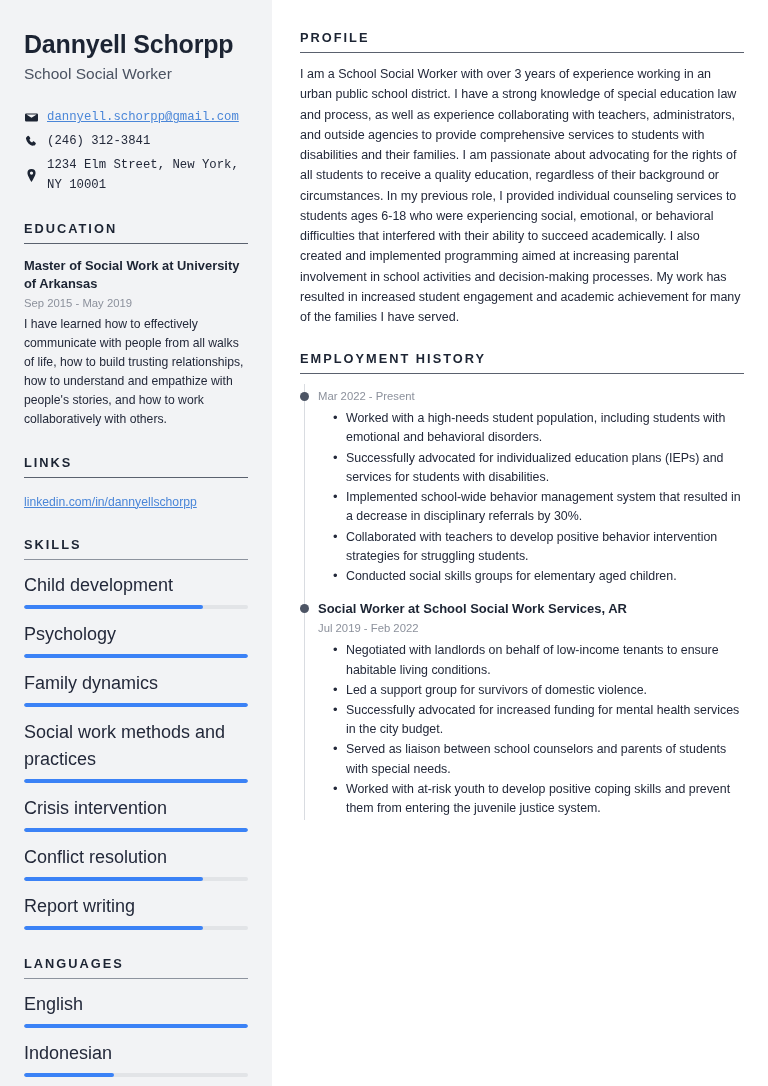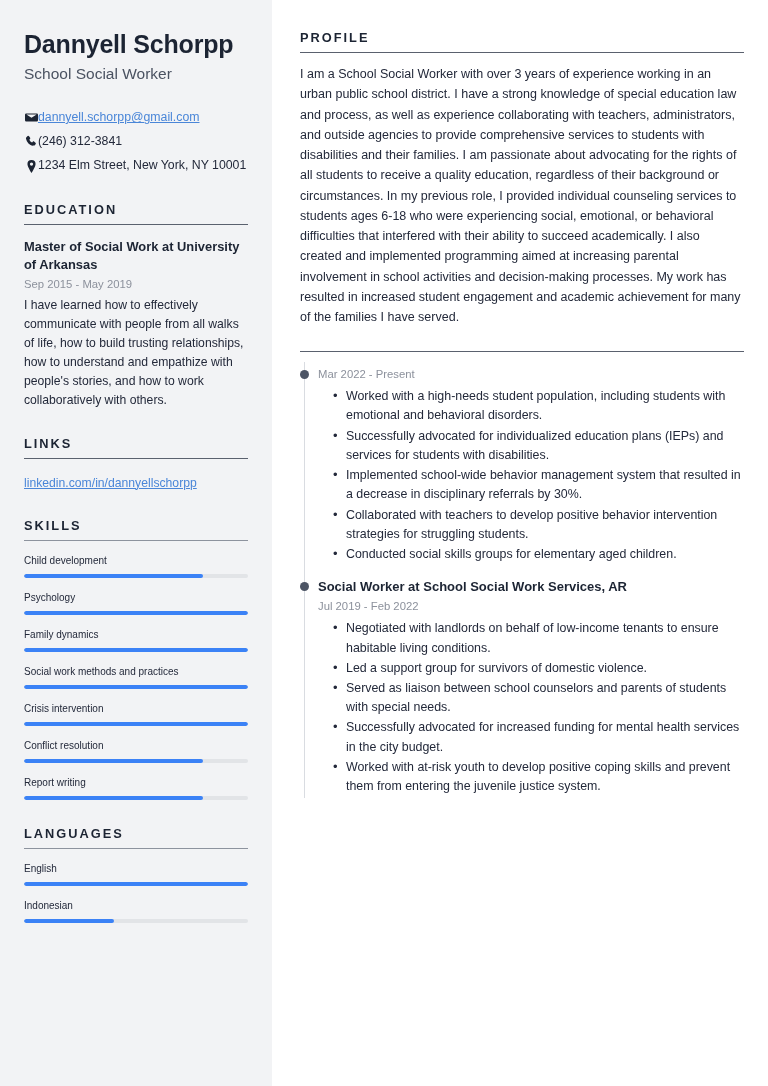--- a/index.html
+++ b/index.html
@@ -36,24 +36,26 @@
   .job-title {
     font-size: 15.5px;
     color: #4a5261;
     margin-top: 5px;
     line-height: 1.3;
   }
   .contacts { margin-top: 24px; }
   .contact-row {
     display: flex;
     align-items: center;
+    gap: 9px;
     margin-bottom: 5px;
     font-size: 12.3px;
     color: #23293a;
     line-height: 1.55;
+    font-family: Liberation Mono, monospace;
   }
   .contact-icon {
     width: 14px;
     min-width: 14px;
     display: flex;
     align-items: center;
     justify-content: center;
     color: #1c2433;
   }
   .contact-icon svg { display: block; }
@@ -103,21 +105,21 @@
     font-size: 12.2px;
     color: #4a86d8;
     text-decoration: underline;
     line-height: 1.5;
   }
 
   .skill-list { margin-top: 12px; }
   .skill-row { margin-bottom: 12px; }
   .skill-row:last-child { margin-bottom: 0; }
   .skill-label {
-    font-size: 10px;
+    font-size: 18px;
     color: #23293a;
     line-height: 1.5;
     margin-bottom: 6px;
   }
   .bar-track {
     height: 4px;
     background: #e2e4e7;
     border-radius: 2px;
     width: 100%;
     overflow: hidden;
@@ -353,20 +355,21 @@
 
   <main class="main">
 
     <section class="main-section">
       <div class="main-title">PROFILE</div>
       <div class="rule"></div>
       <p class="profile-text">I am a School Social Worker with over 3 years of experience working in an urban public school district. I have a strong knowledge of special education law and process, as well as experience collaborating with teachers, administrators, and outside agencies to provide comprehensive services to students with disabilities and their families. I am passionate about advocating for the rights of all students to receive a quality education, regardless of their background or circumstances. In my previous role, I provided individual counseling services to students ages 6-18 who were experiencing social, emotional, or behavioral difficulties that interfered with their ability to succeed academically. I also created and implemented programming aimed at increasing parental involvement in school activities and decision-making processes. My work has resulted in increased student engagement and academic achievement for many of the families I have served.</p>
     </section>
 
     <section class="main-section">
+      <div class="main-title">EMPLOYMENT HISTORY</div>
       <div class="rule"></div>
       <div class="timeline">
 
         <div class="job">
           <span class="job-dot"></span>
           <div class="job-date">Mar 2022 - Present</div>
           <ul class="job-bullets">
             <li>Worked with a high-needs student population, including students with emotional and behavioral disorders.</li>
             <li>Successfully advocated for individualized education plans (IEPs) and services for students with disabilities.</li>
             <li>Implemented school-wide behavior management system that resulted in a decrease in disciplinary referrals by 30%.</li>
@@ -375,22 +378,22 @@
           </ul>
         </div>
 
         <div class="job">
           <span class="job-dot"></span>
           <div class="job-title-line">Social Worker at School Social Work Services, AR</div>
           <div class="job-date">Jul 2019 - Feb 2022</div>
           <ul class="job-bullets">
             <li>Negotiated with landlords on behalf of low-income tenants to ensure habitable living conditions.</li>
             <li>Led a support group for survivors of domestic violence.</li>
+            <li>Successfully advocated for increased funding for mental health services in the city budget.</li>
             <li>Served as liaison between school counselors and parents of students with special needs.</li>
-            <li>Successfully advocated for increased funding for mental health services in the city budget.</li>
             <li>Worked with at-risk youth to develop positive coping skills and prevent them from entering the juvenile justice system.</li>
           </ul>
         </div>
 
       </div>
     </section>
 
 
   </main>
 

